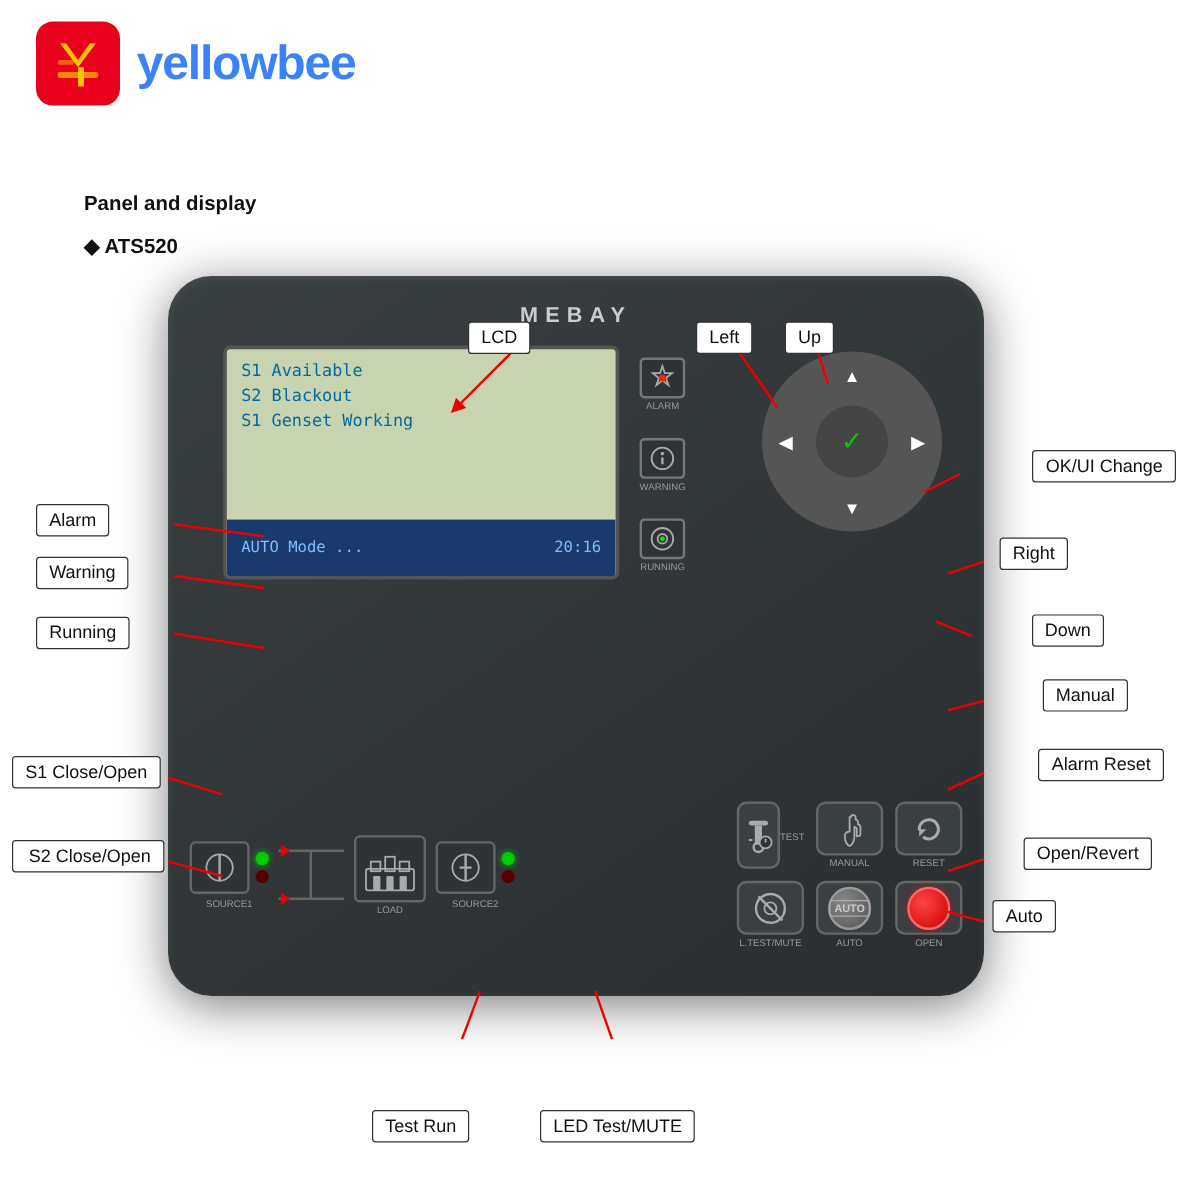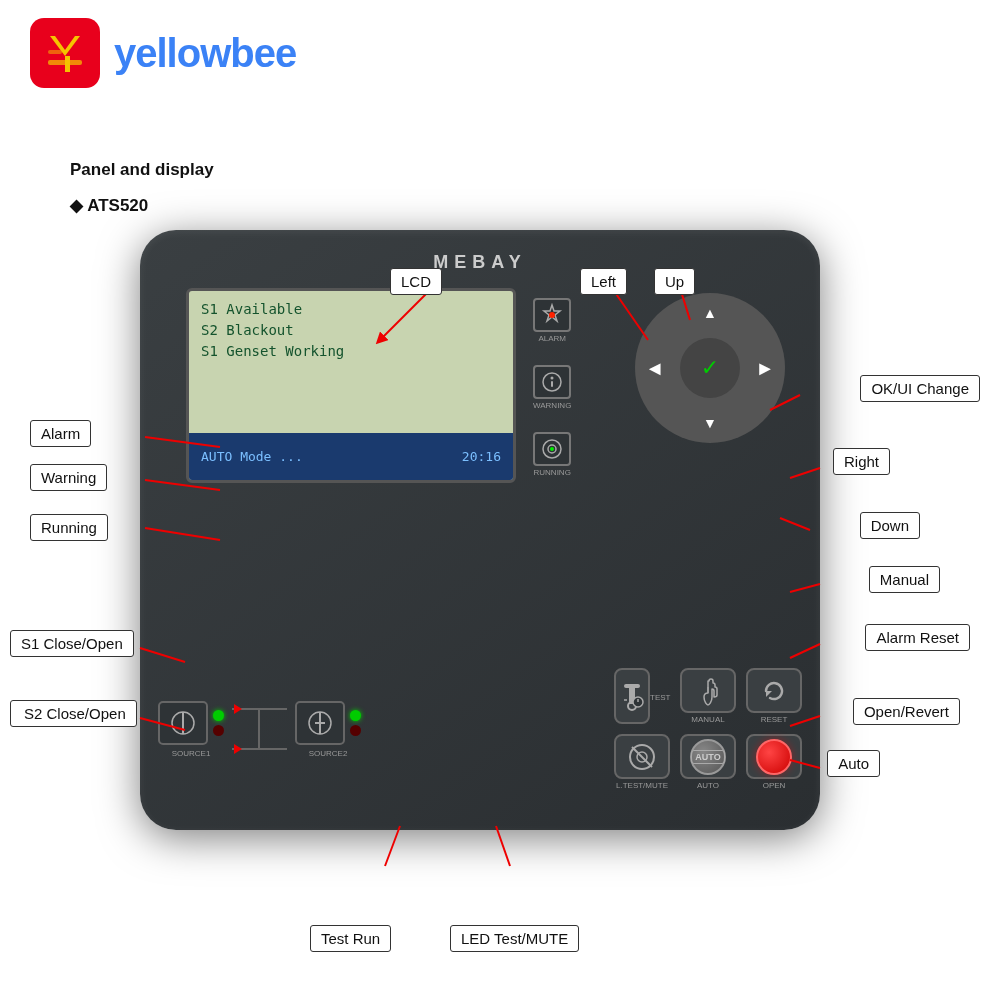--- a/index.html
+++ b/index.html
@@ -86,21 +86,21 @@
       width: 330px;
       height: 195px;
       background: #c8d4b0;
       border: 3px solid #555;
       border-radius: 6px;
       overflow: hidden;
     }
     .lcd-content {
       padding: 10px 12px;
       font-size: 14px;
-      color: #14532d;
+      color: #0369a1;
       font-family: monospace;
     }
     .lcd-content div { margin-bottom: 5px; }
     .lcd-status-bar {
       position: absolute;
       bottom: 0;
       left: 0;
       right: 0;
       background: #1a3a6e;
       color: #7bbfff;
@@ -332,20 +332,35 @@
       <svg width="55" height="90" viewBox="0 0 55 90">
         <line x1="0" y1="25" x2="55" y2="25" stroke="#666" stroke-width="2"></line>
         <line x1="0" y1="65" x2="55" y2="65" stroke="#666" stroke-width="2"></line>
         <line x1="27" y1="25" x2="27" y2="65" stroke="#666" stroke-width="2"></line>
 
         <polygon points="2,20 10,25 2,30" fill="#e00"></polygon>
         <polygon points="2,60 10,65 2,70" fill="#e00"></polygon>
       </svg>
     </div>
 
+    <div style="display:flex;flex-direction:column;align-items:center;">
+      <div style="width:60px;height:56px;background:#2e3336;border:2px solid #666;border-radius:5px;display:flex;align-items:center;justify-content:center;position:relative;">
+        <svg width="44" height="40" viewBox="0 0 44 40">
+
+          <rect x="2" y="20" width="40" height="18" rx="2" fill="none" stroke="#aaa" stroke-width="1.5"></rect>
+          <rect x="6" y="14" width="8" height="8" fill="none" stroke="#aaa" stroke-width="1.5"></rect>
+          <rect x="18" y="10" width="8" height="12" fill="none" stroke="#aaa" stroke-width="1.5"></rect>
+          <rect x="30" y="14" width="8" height="8" fill="none" stroke="#aaa" stroke-width="1.5"></rect>
+          <rect x="8" y="26" width="6" height="12" rx="1" fill="#aaa"></rect>
+          <rect x="19" y="26" width="6" height="12" rx="1" fill="#aaa"></rect>
+          <rect x="30" y="26" width="6" height="12" rx="1" fill="#aaa"></rect>
+        </svg>
+      </div>
+      <span style="color:#999;font-size:8px;margin-top:2px;">LOAD</span>
+    </div>
 
     <div style="display:flex;flex-direction:column;align-items:center;gap:4px;">
       <div style="display:flex;align-items:center;gap:5px;">
         <div style="width:50px;height:44px;background:#2e3336;border:2px solid #666;border-radius:5px;display:flex;align-items:center;justify-content:center;">
           <svg width="30" height="28" viewBox="0 0 30 28">
             <circle cx="15" cy="14" r="11" fill="none" stroke="#aaa" stroke-width="1.5"></circle>
             <line x1="15" y1="3" x2="15" y2="25" stroke="#aaa" stroke-width="2"></line>
             <line x1="10" y1="14" x2="20" y2="14" stroke="#aaa" stroke-width="2"></line>
           </svg>
         </div>

